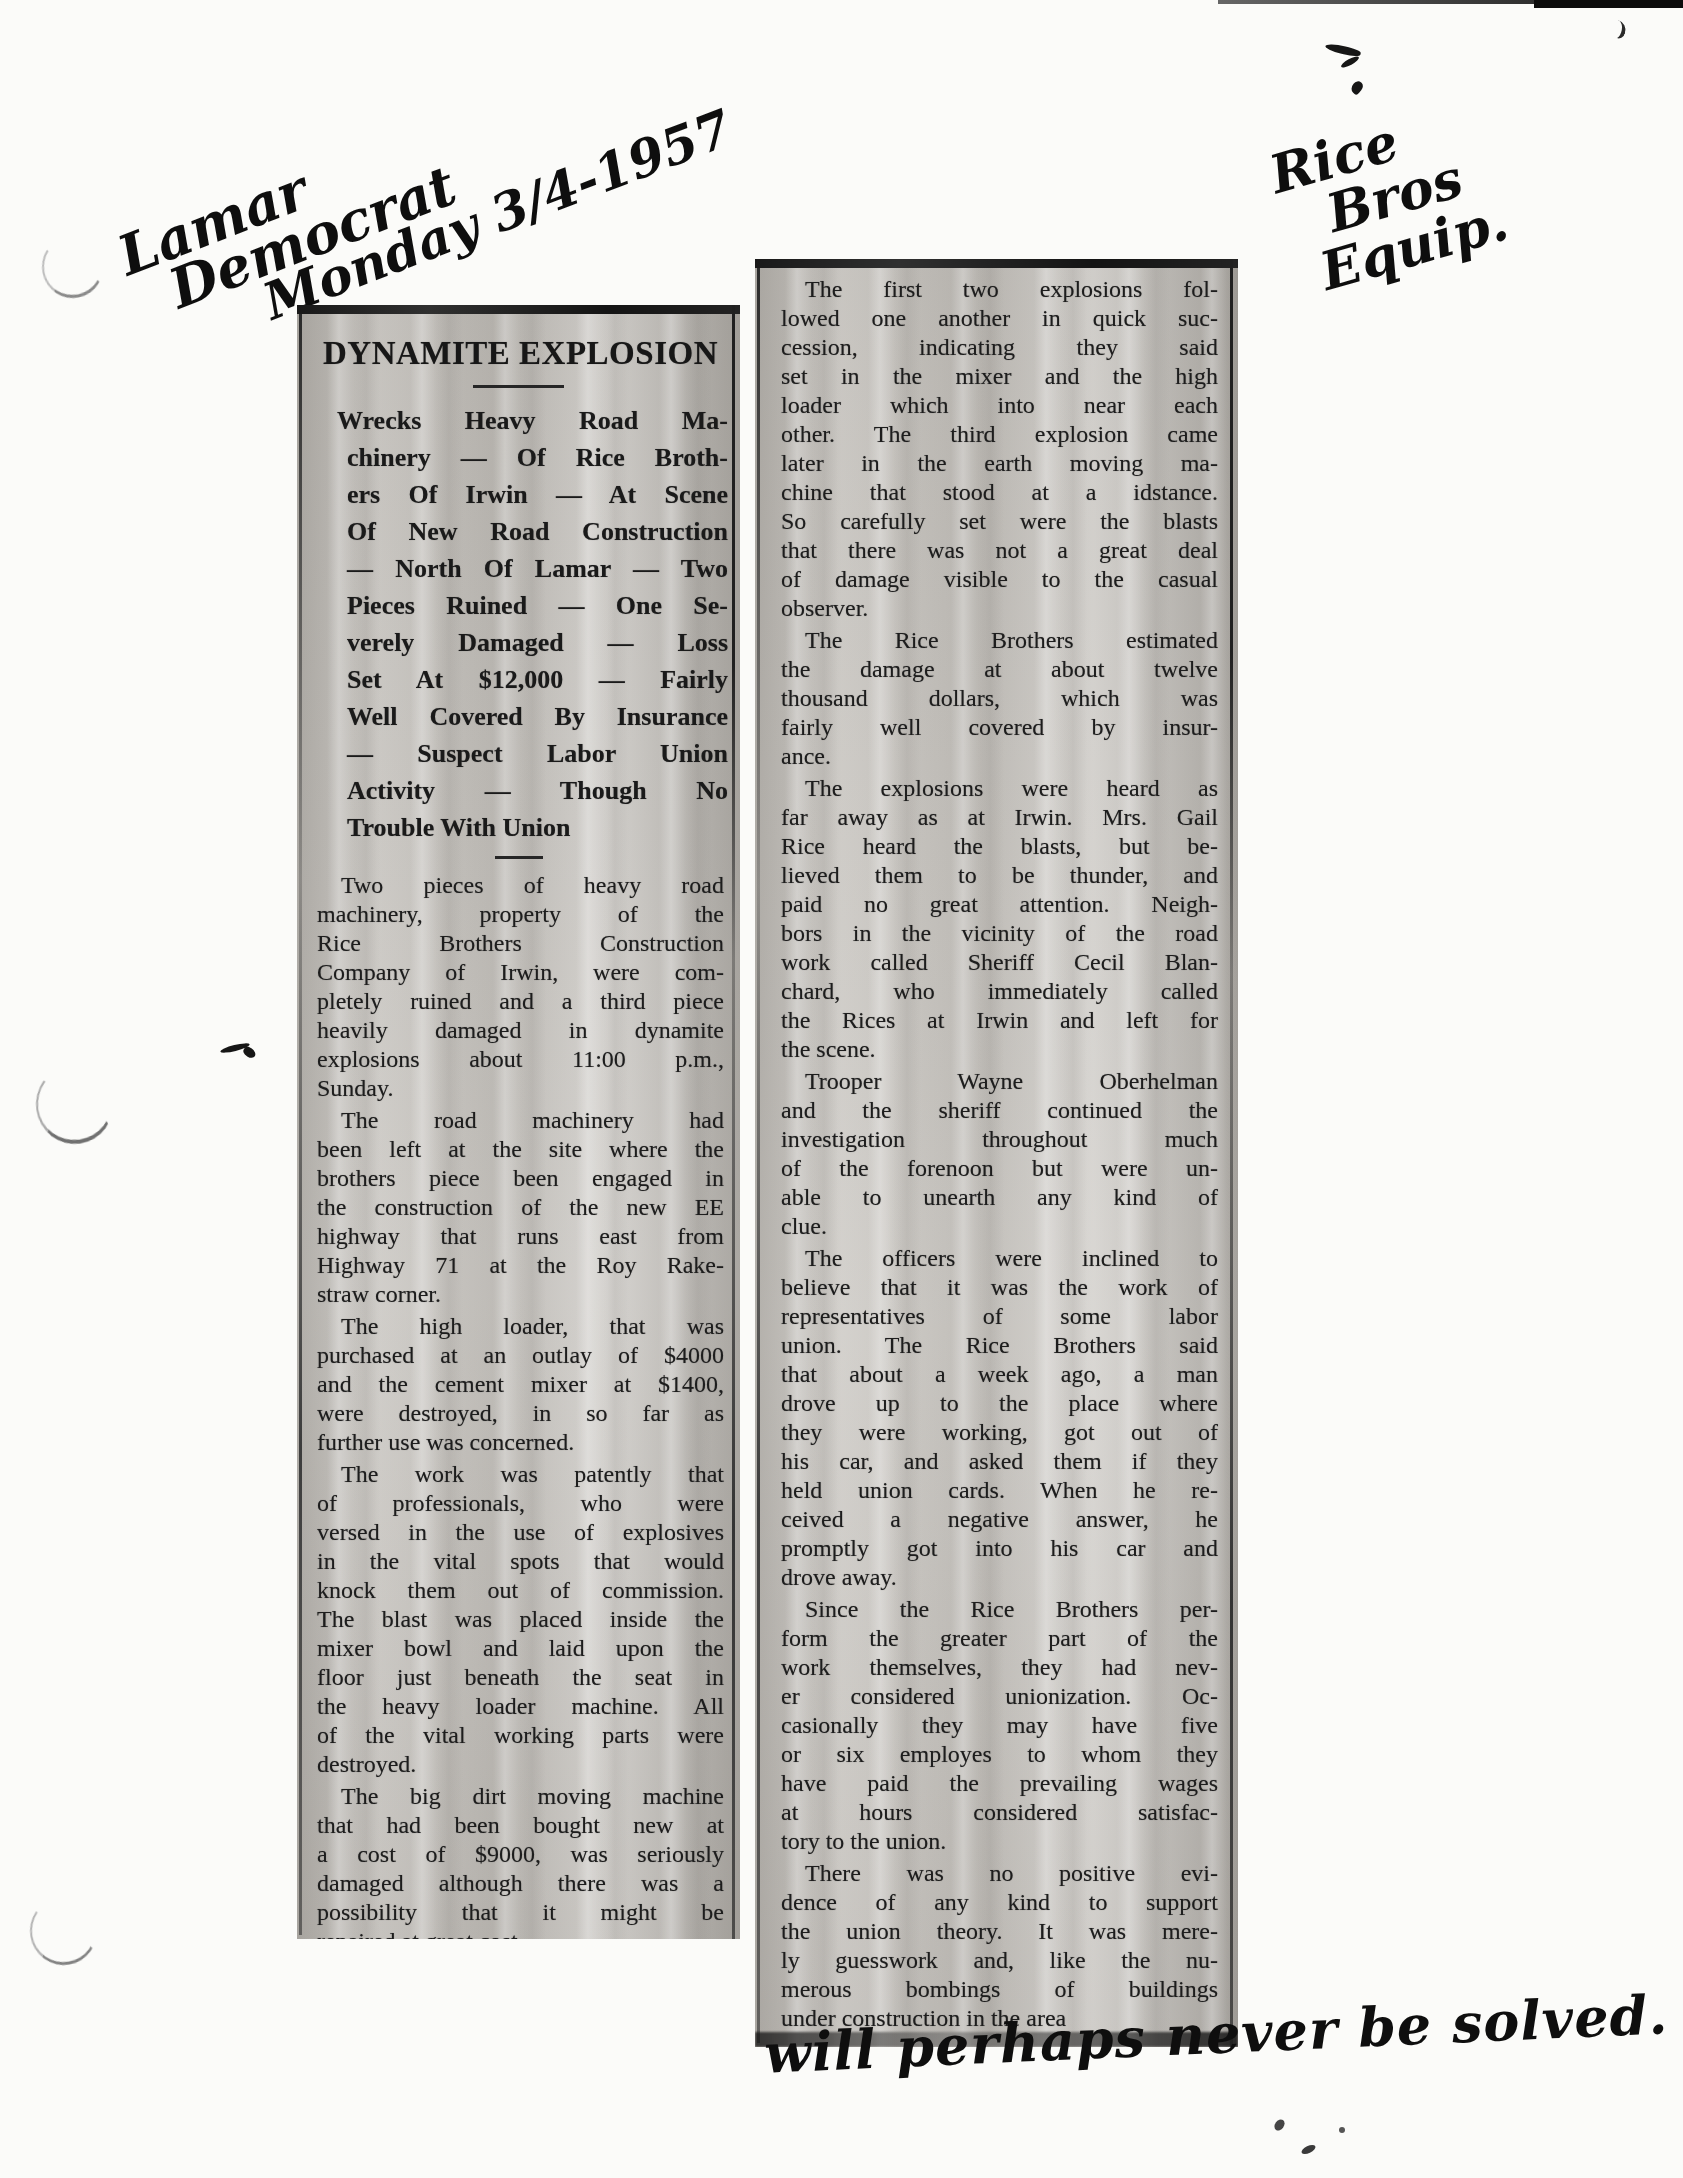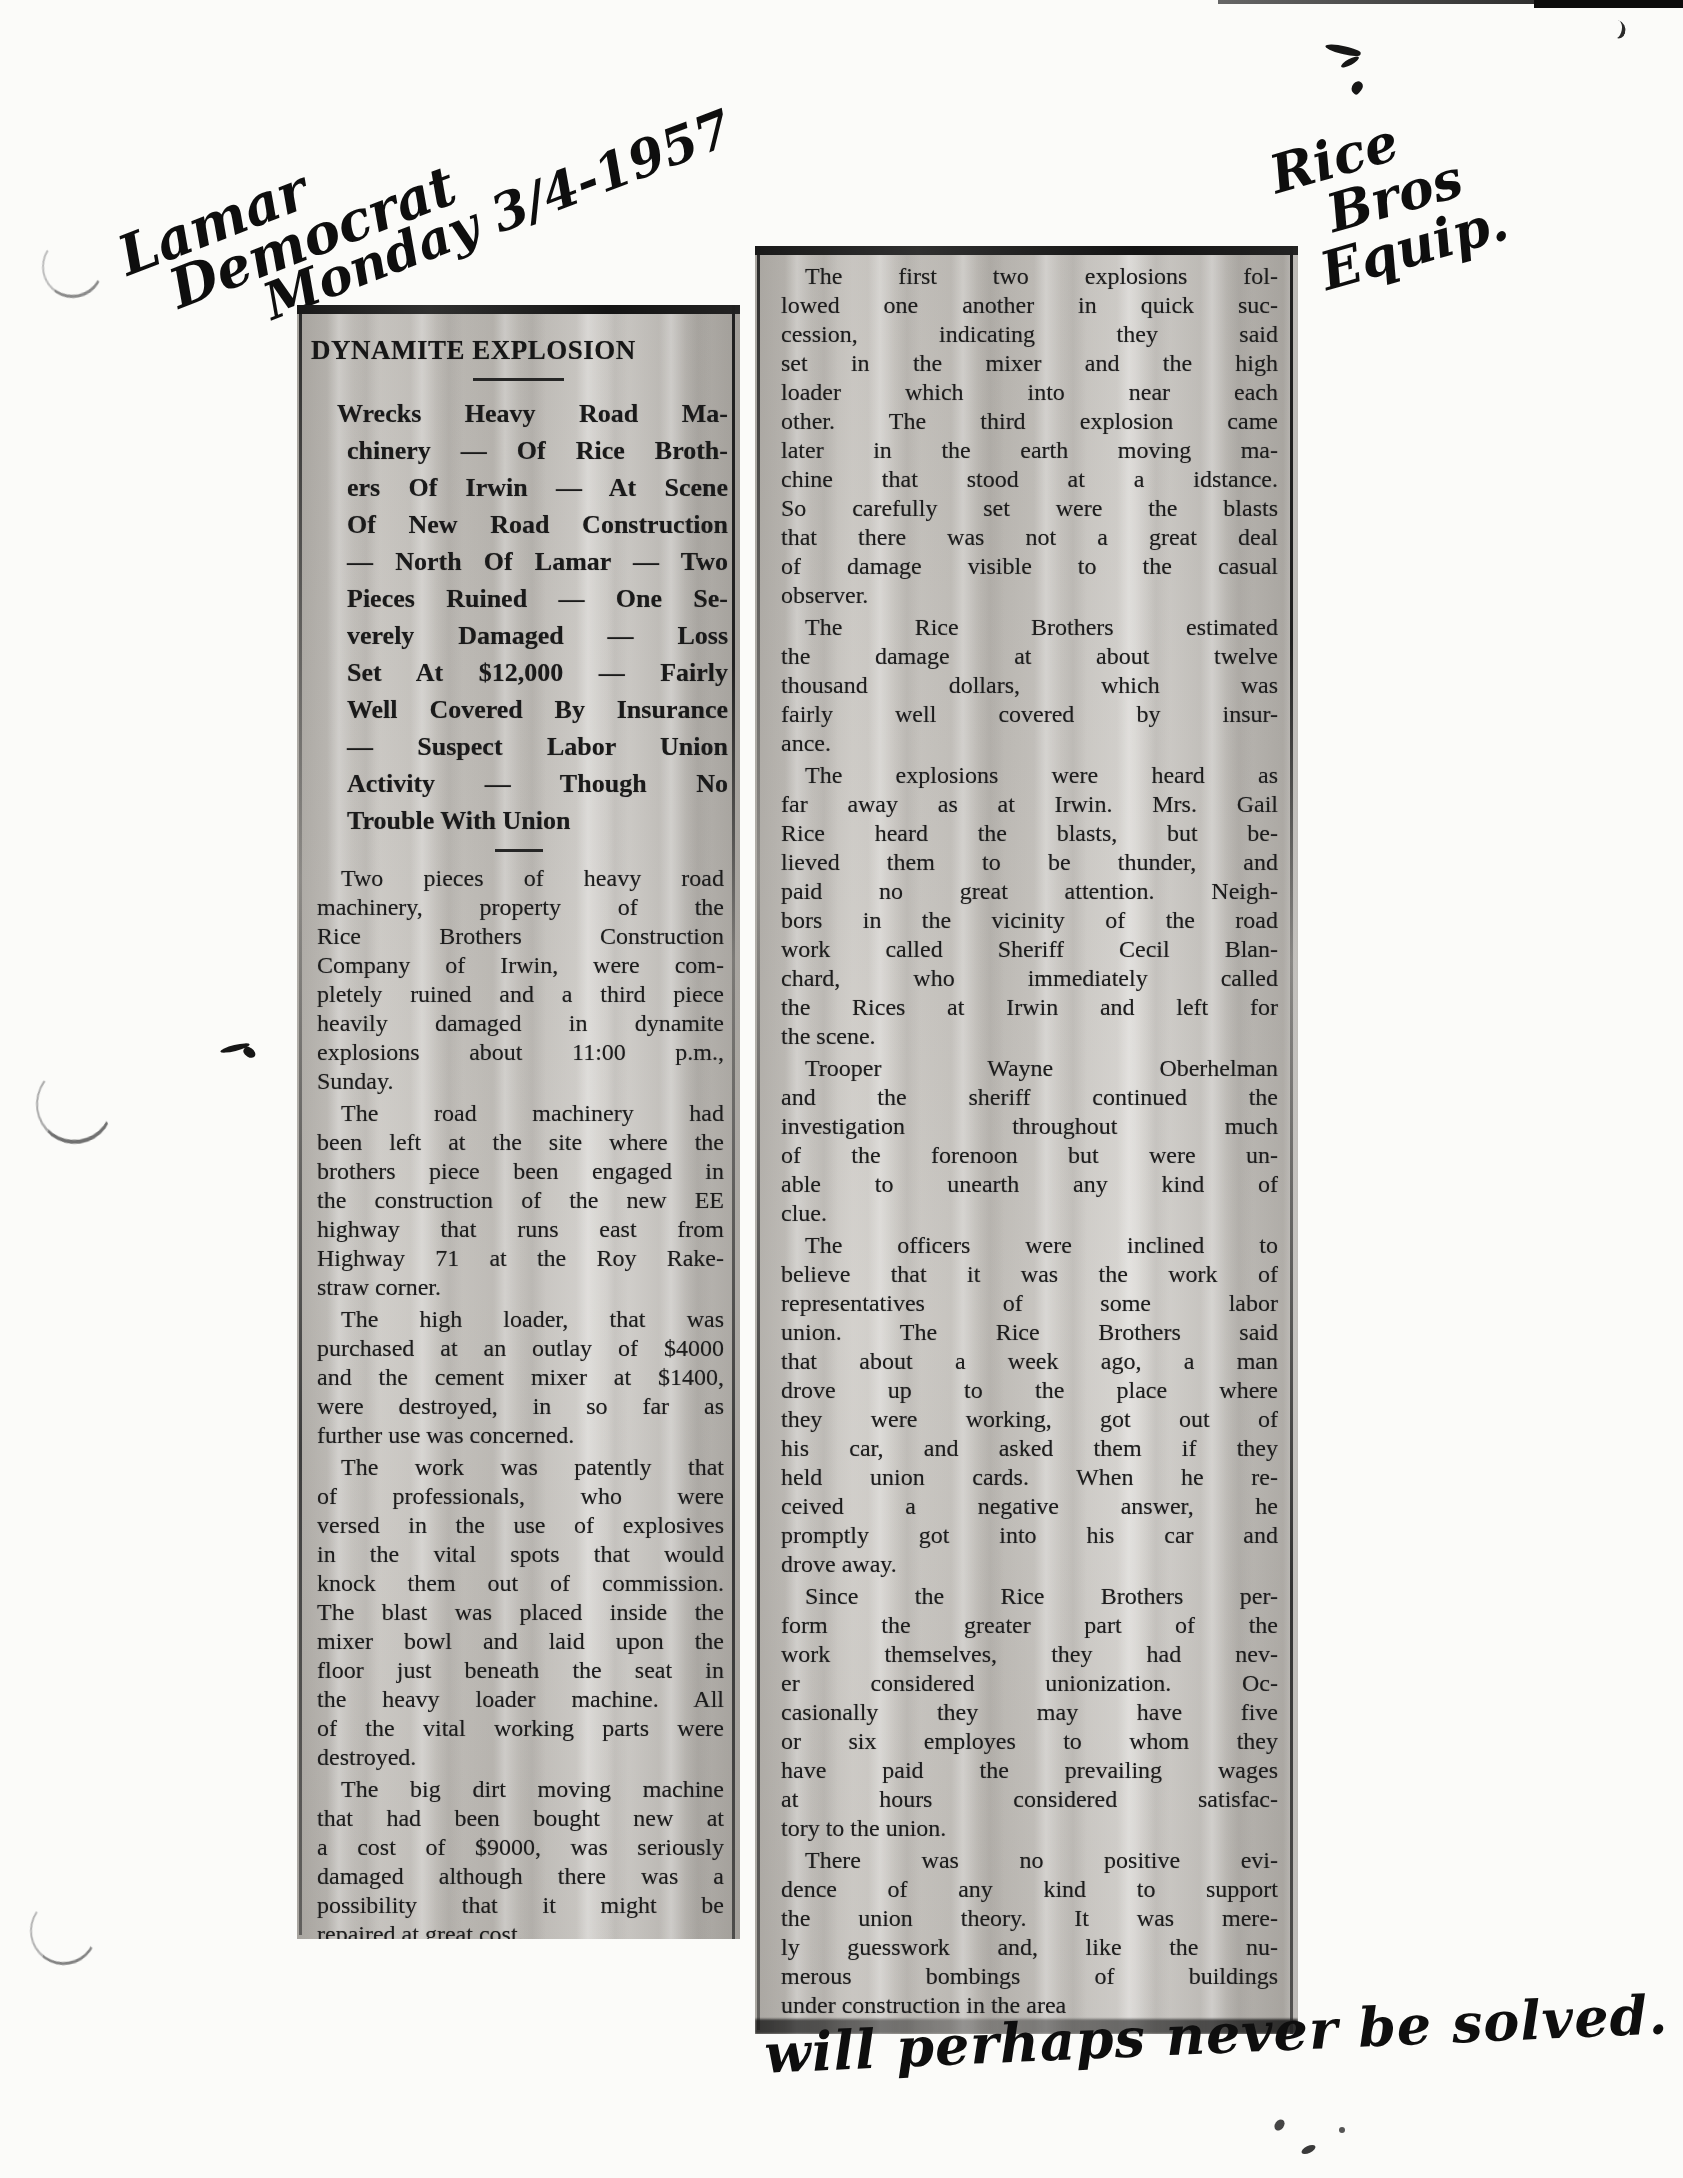--- a/index.html
+++ b/index.html
@@ -33,30 +33,30 @@
   .hw-topright .hw-l3{margin-left:22px;margin-top:-6px;}
   .hw-bottom{left:764px;top:2002px;transform:rotate(-2.5deg);font-size:54px;white-space:nowrap;letter-spacing:1px;}
   
   .clip{position:absolute;overflow:hidden;color:#1d1d1d;text-shadow:0 0 1px rgba(30,30,30,.45);
     background-color:#c9c6c1;
     background-image:
       repeating-linear-gradient(90deg, rgba(255,255,255,0) 0px, rgba(255,255,255,0) 30px, rgba(255,255,255,.30) 42px, rgba(255,255,255,0) 57px, rgba(90,85,80,.10) 69px, rgba(255,255,255,0) 83px),
       linear-gradient(90deg, rgba(80,76,70,.22), rgba(255,255,255,.10) 18%, rgba(90,86,80,.12) 45%, rgba(255,255,255,.22) 70%, rgba(70,66,60,.25) 100%),
       linear-gradient(180deg, rgba(120,115,108,.12), rgba(255,255,255,.06) 60%, rgba(110,105,100,.10));}
   .clip-left{left:297px;top:305px;width:443px;height:1634px;}
-  .clip-right{left:755px;top:246px;width:543px;height:1788px;background-color:#ccc9c4;}
+  .clip-right{left:755px;top:259px;width:483px;height:1788px;background-color:#ccc9c4;}
   .clip::before{content:"";position:absolute;left:2px;top:4px;bottom:4px;width:3px;
       background:linear-gradient(180deg,#2a2a2a, rgba(40,40,40,.25) 35%, #3c3c3c 70%, rgba(40,40,40,.55));}
   .clip::after{content:"";position:absolute;right:5px;top:0;bottom:0;width:3px;
       background:linear-gradient(180deg,#202020 0 22%, rgba(40,40,40,.35) 40%, #333 75%, rgba(30,30,30,.65));}
   .clip-topband{position:absolute;top:0;left:0;right:0;height:9px;
       background:linear-gradient(90deg,#191919,#303030 30%,#141414 70%,#232323);filter:blur(0.4px);}
   .clip-bottom-smudge{position:absolute;left:0;bottom:0;width:100%;height:15px;
       background:linear-gradient(90deg, rgba(20,20,20,.78), rgba(70,70,70,.40) 40%, rgba(15,15,15,.82));filter:blur(1px);}
-  .headline{font-weight:bold;font-size:27px;line-height:1.15;letter-spacing:0.5px;
+  .headline{font-weight:bold;font-size:33px;line-height:1.15;text-align:center;letter-spacing:0.5px;
       color:#171717;margin:30px 10px 0 14px;}
   .rule{height:3px;background:#262626;margin:12px auto;filter:blur(0.3px);}
   .rule-wide{width:91px;}
   .rule-narrow{width:48px;margin:10px auto 12px;}
   .subhead{font-weight:bold;font-size:26px;line-height:37px;padding:2px 12px 0 16px;color:#1a1a1a;}
   .subhead .line{text-align:justify;text-align-last:justify;}
   .subhead .line{padding-left:34px;}
   .subhead .line.first{padding-left:0;}
   .subhead .line.last{text-align-last:left;}
   .bodycol{font-size:24px;line-height:29px;padding:0 16px 0 20px;}

